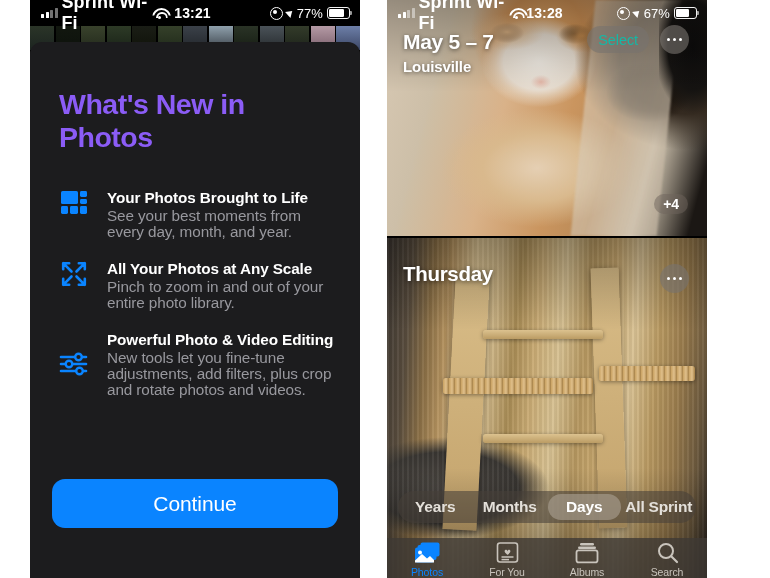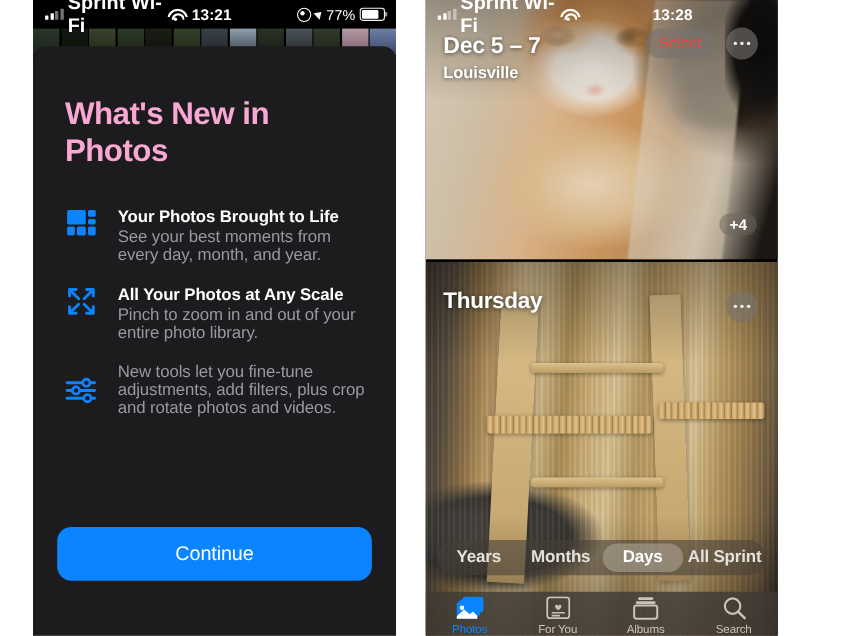--- a/index.html
+++ b/index.html
@@ -147,21 +147,21 @@
     position: absolute;
     left: 0; right: 0;
     top: 42px; bottom: 0;
     background: #1c1c1e;
     border-radius: 12px 12px 0 0;
     z-index: 10;
     padding: 0 22px;
     box-sizing: border-box;
   }
   .sheet-title {
-    color: #f9a8d4;
+    color: #8b5cf6;
     font-size: 28.5px;
     font-weight: bold;
     letter-spacing: -0.5px;
     margin-top: 46px;
     margin-left: 7px;
   }
   .features { margin-top: 34px; margin-left: 2px; }
   .feature {
     display: flex;
     align-items: flex-start;
@@ -193,21 +193,21 @@
   .continue-btn {
     position: absolute;
     left: 22px; right: 22px;
     bottom: 50px;
     height: 49px;
     background: #0a84ff;
     border: none;
     border-radius: 13px;
     color: #fff;
     font-family: "Liberation Sans", sans-serif;
-    font-size: 18px;
+    font-size: 21px;
     letter-spacing: -0.1px;
     cursor: pointer;
   }
 
   
   .photo-card {
     position: absolute;
     left: 0; right: 0;
     overflow: hidden;
   }
@@ -312,21 +312,21 @@
   }
   .select-btn {
     position: absolute;
     right: 58px; top: 26px;
     height: 27px;
     padding: 0 11px;
     display: flex;
     align-items: center;
     border-radius: 14px;
     background: rgba(120,115,110,.62);
-    color: #ef4444;
+    color: #14b8a6;
     font-size: 14.5px;
     letter-spacing: -0.1px;
     z-index: 8;
     cursor: pointer;
   }
   .more-btn {
     position: absolute;
     width: 29px; height: 29px;
     border-radius: 50%;
     background: rgba(120,115,110,.62);
@@ -505,39 +505,40 @@
               <line x1="2" y1="8" x2="27" y2="8"></line>
               <line x1="2" y1="15" x2="27" y2="15"></line>
               <line x1="2" y1="22" x2="27" y2="22"></line>
             </g>
             <circle cx="19.5" cy="8" r="3.3" fill="#1c1c1e" stroke="#0a84ff" stroke-width="2.4"></circle>
             <circle cx="10" cy="15" r="3.3" fill="#1c1c1e" stroke="#0a84ff" stroke-width="2.4"></circle>
             <circle cx="20.5" cy="22" r="3.3" fill="#1c1c1e" stroke="#0a84ff" stroke-width="2.4"></circle>
           </svg>
         </div>
         <div class="f-text">
+          <div class="f-title">Powerful Photo &amp; Video Editing</div>
           <div class="f-desc">New tools let you fine-tune adjustments, add filters, plus crop and rotate photos and videos.</div>
         </div>
       </div>
 
     </div>
 
     <button class="continue-btn">Continue</button>
   </div>
 </div>
 
 <div class="phone phone-right">
 
   <div class="photo-card card-cat">
     <div class="cat-img"></div>
     <div class="cat-veil"></div>
     <div class="cat-dark"></div>
     <div class="card-top-shade"></div>
 
-    <div class="card-date">Dec 5 – 7</div>
+    <div class="card-date">May 5 – 7</div>
     <div class="card-place">Louisville</div>
 
     <div class="select-btn">Select</div>
     <div class="more-btn more-cat">
         <i></i>
         <i></i>
         <i></i>
       </div>
     <div class="plus-badge">+4</div>
   </div>
@@ -623,14 +624,22 @@
           <i></i>
           <i></i>
           <i></i>
         </span>
       <span class="carrier">Sprint Wi-Fi</span>
       <span class="wifi">
           <span class="dot"></span>
         </span>
     </div>
     <div class="sb-center">13:28</div>
+    <div class="sb-right">
+      <span class="lock-ring"></span>
+      <span class="arrow-loc"></span>
+      <span class="battpct">67%</span>
+      <span class="batt">
+          <span style="width:67%"></span>
+        </span>
+    </div>
   </div>
 </div>
 
 </body></html>

